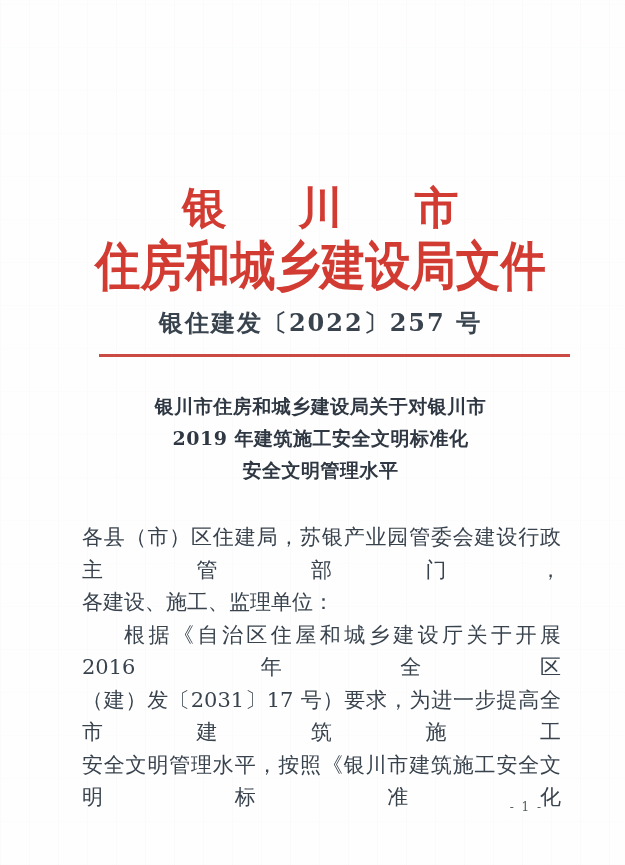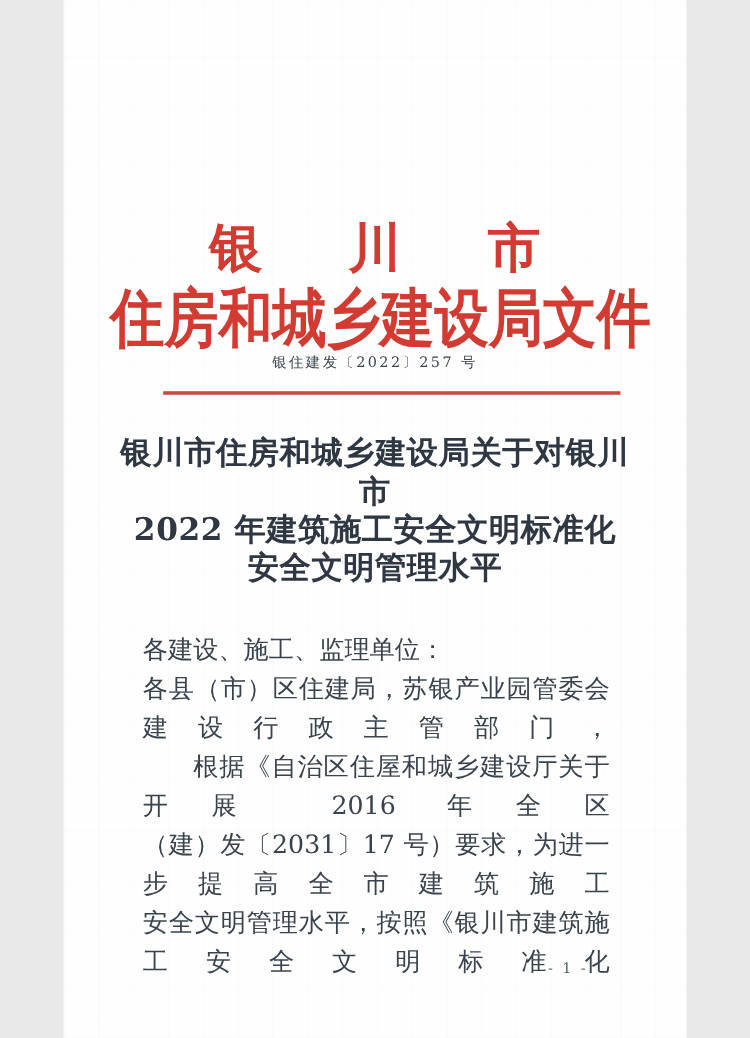--- a/index.html
+++ b/index.html
@@ -2,30 +2,31 @@
 <html><head>
 <meta charset="utf-8">
 <style>
   html, body {
     margin: 0;
     padding: 0;
     background: #e9e9e9;
   }
   .page {
     position: relative;
-    width: 519px;
+    width: 625px;
     height: 865px;
     margin: 0 auto;
     background-color: #fefefe;
     background-image:
       repeating-linear-gradient(90deg, rgba(110,120,135,0.022) 0 1px, transparent 1px 29px),
       repeating-linear-gradient(0deg, rgba(110,120,135,0.012) 0 1px, transparent 1px 43px);
     font-family: "DejaVu Serif", "Liberation Serif", serif;
     overflow: hidden;
     box-sizing: border-box;
+    padding-left: 16px;
   }
 
   
   .letterhead {
     padding-top: 186px;
     text-align: center;
   }
   .city {
     font-size: 44px;
     font-weight: bold;
@@ -39,35 +40,37 @@
     margin-top: 7px;
     font-size: 53px;
     font-weight: bold;
     line-height: 1.08;
     color: #d23b32;
     white-space: nowrap;
     transform: scaleX(0.85);
     transform-origin: 50% 50%;
   }
   .doc-no {
-    font-size: 12px;
+    margin-top: 13px;
+    font-size: 24px;
     letter-spacing: 2px;
     color: #39434e;
+    font-weight: bold;
   }
   .red-rule {
     height: 3px;
     background: #cb4b44;
     margin: 15px 55px 0 83px;
   }
 
   
   .title {
     margin: 33px 40px 0 40px;
     text-align: center;
-    font-size: 26px;
+    font-size: 19px;
     font-weight: bold;
     line-height: 32px;
     color: #2e3742;
     letter-spacing: 0.5px;
   }
   .title .t-line { display: block; }
 
   
   .body-text {
     margin: 35px 64px 0 66px;
@@ -104,27 +107,27 @@
 
   <header class="letterhead">
     <div class="city">银川市</div>
     <div class="org">住房和城乡建设局文件</div>
     <div class="doc-no">银住建发〔2022〕257 号</div>
     <div class="red-rule"></div>
   </header>
 
   <h1 class="title">
     <span class="t-line">银川市住房和城乡建设局关于对银川市</span>
-    <span class="t-line">2022 年建筑施工安全文明标准化</span>
+    <span class="t-line">2019 年建筑施工安全文明标准化</span>
     <span class="t-line">安全文明管理水平</span>
   </h1>
 
   <section class="body-text">
+    <p class="line stretch">各县（市）区住建局，苏银产业园管委会建设行政主管部门，</p>
     <p class="line">各建设、施工、监理单位：</p>
-    <p class="line stretch">各县（市）区住建局，苏银产业园管委会建设行政主管部门，</p>
 
     <p class="line stretch indent">根据《自治区住屋和城乡建设厅关于开展 2016 年全区</p>
     <p class="line stretch">（建）发〔2031〕17 号）要求，为进一步提高全市建筑施工</p>
     <p class="line stretch">安全文明管理水平，按照《银川市建筑施工安全文明标准化</p>
 
   </section>
 
   <span class="page-no">- 1 -</span>
 
 </div>

